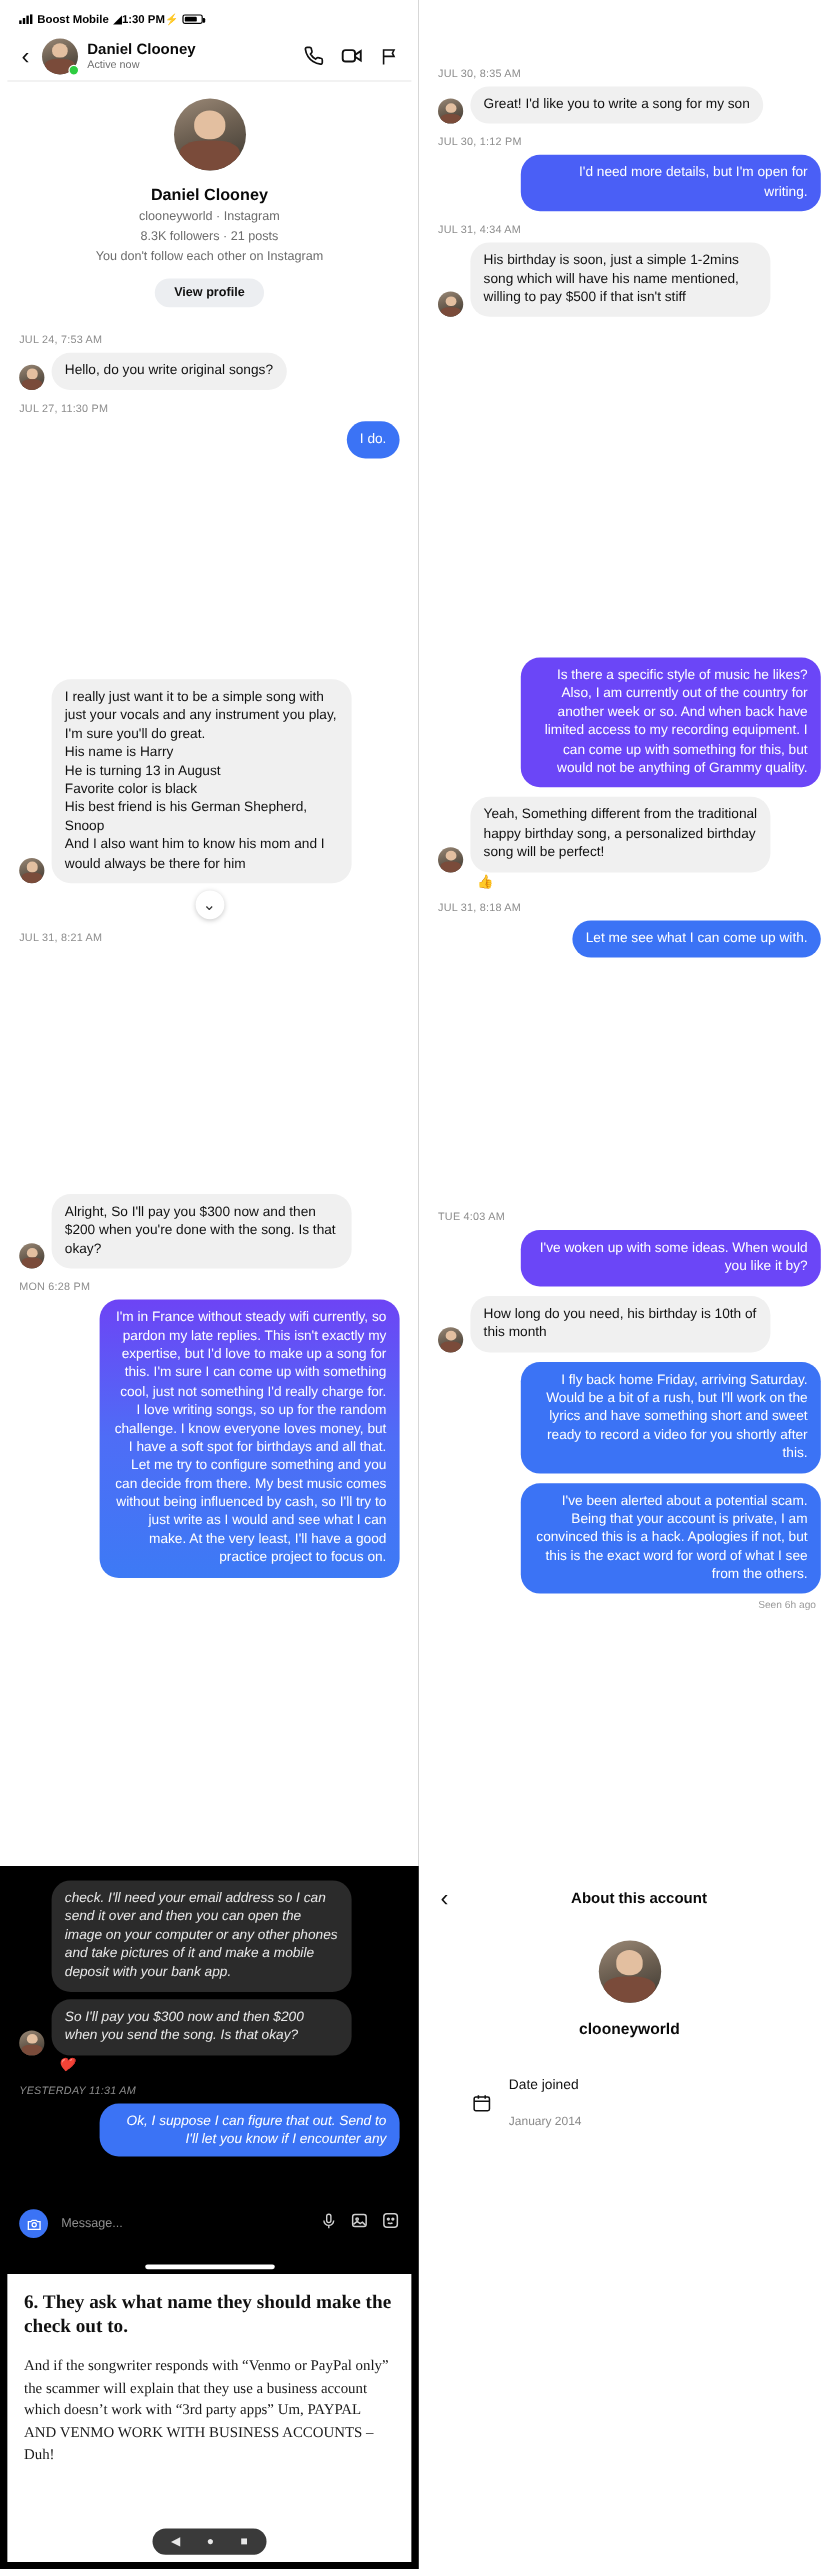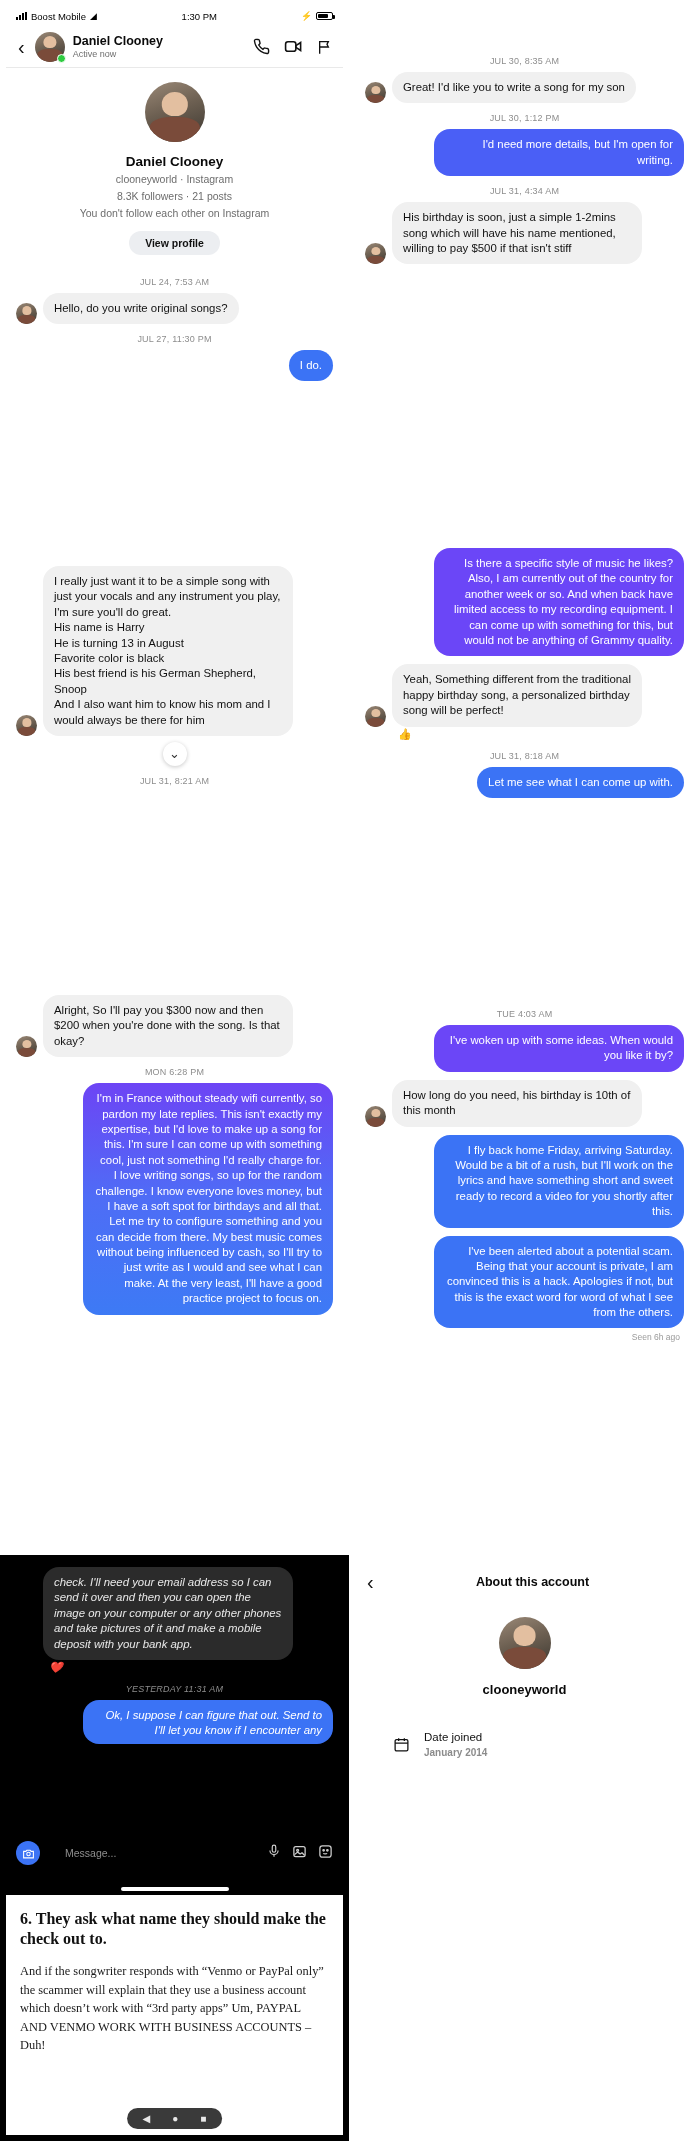--- a/index.html
+++ b/index.html
@@ -36,25 +36,24 @@
     background: #fff;
     overflow: hidden;
   }
   .cell.dark .cell-inner { background: #000; }
 
   
   .statusbar {
     height: 20px;
     display: flex;
     align-items: center;
-    justify-content: space-between;
     padding: 0 10px;
     font-size: 9.5px;
     color: #000;
-    font-weight: normal;
+    font-weight: bold;
   }
   .sb-left { display: flex; align-items: center; gap: 4px; }
   .sb-right { display: flex; align-items: center; gap: 3px; }
   .bars { display: inline-flex; align-items: flex-end; gap: 1px; height: 8px; }
   .bars i { width: 2px; background: #000; display: block; }
   .bars i:nth-child(1) { height: 3px; }
   .bars i:nth-child(2) { height: 5px; }
   .bars i:nth-child(3) { height: 7px; }
   .bars i:nth-child(4) { height: 8px; }
   .wifi { font-size: 9px; }
@@ -137,21 +136,21 @@
     padding: 6px 16px;
     font-size: 10.5px;
     font-weight: bold;
     color: #111;
     cursor: pointer;
   }
 
   
   .msgs { padding: 4px 10px 8px; }
   .tstamp {
-    text-align: center;
+    text-align: left;
     font-size: 9px;
     color: #8d8d8d;
     margin: 10px 0 6px;
     letter-spacing: .2px;
   }
   .row { display: flex; align-items: flex-end; margin-bottom: 4px; }
   .row.out { justify-content: flex-end; }
   .row .avatar.sm { width: 21px; height: 21px; margin-right: 6px; flex: none; }
   .bubble {
     max-width: 250px;
@@ -243,21 +242,21 @@
   .about-desc a { color: #3b73f5; text-decoration: none; }
   .about-list { margin-top: 22px; }
   .about-item {
     display: flex; align-items: center; gap: 13px;
     padding: 11px 18px;
     text-align: left;
   }
   .about-item .ic { width: 20px; color: #111; display: flex; justify-content: center; }
   .about-item .txt { flex: 1; }
   .about-item .lbl { font-size: 11.5px; color: #111; line-height: 1.3; }
-  .about-item .val { font-size: 10px; color: #8b8b8b; line-height: 1.3; margin-top: 1px; font-weight: bold; }
+  .about-item .val { font-size: 10px; color: #8b8b8b; line-height: 1.3; margin-top: 16px; }
   .about-item .right { font-size: 11px; color: #9a9a9a; display: flex; align-items: center; gap: 7px; }
 </style>
 </head>
 <body>
 
 <div class="page">
 <div class="grid">
 
   <div class="cell">
     <div class="cell-inner">
@@ -431,30 +430,34 @@
     </div>
   </div>
 
   <div class="cell dark">
     <div class="cell-inner" style="background:#000">
       <div style="position:absolute;left:0;right:0;top:0;height:290px;background:#000;overflow:hidden;font-style:italic;">
         <div class="msgs">
           <div class="row">
             <div class="bubble in" style="margin-left:27px">check. I'll need your email address so I can send it over and then you can open the image on your computer or any other phones and take pictures of it and make a mobile deposit with your bank app.</div>
           </div>
+          <div class="row" style="margin-top:6px">
+            <span class="avatar sm"></span>
+            <div class="bubble in">So I'll pay you $300 now and then $200 when you send the song. Is that okay?</div>
+          </div>
           <div class="reaction">❤️</div>
           <div class="tstamp">YESTERDAY 11:31 AM</div>
           <div class="row out">
             <div class="bubble out" style="background:#3b73f5;max-height:44px;overflow:hidden">Ok, I suppose I can figure that out. Send to                    I'll let you know if I encounter any</div>
           </div>
         </div>
       </div>
 
       <div style="position:absolute;left:0;right:0;top:272px;height:62px;background:#000;">
-        <div style="display:flex;align-items:center;gap:25px;padding:8px 10px;">
+        <div style="display:flex;align-items:center;gap:11px;padding:8px 10px;">
           <span class="camera" style="width:24px;height:24px;border-radius:50%;background:#3b73f5;color:#fff;display:flex;align-items:center;justify-content:center;flex:none;">
             <svg width="13" height="13" viewBox="0 0 24 24" fill="none" stroke="currentColor" stroke-width="2">
                   <circle cx="12" cy="13" r="3.2"></circle>
                   <path d="M3 8h4l2-2h6l2 2h4v12H3z"></path>
                 </svg>
           </span>
           <span style="flex:1;font-size:10.5px;color:#8e8e8e;">Message...</span>
           <span style="display:flex;align-items:center;gap:11px;color:#cfcfcf;">
             <span>
               <svg width="14" height="14" viewBox="0 0 24 24" fill="none" stroke="currentColor" stroke-width="2">

